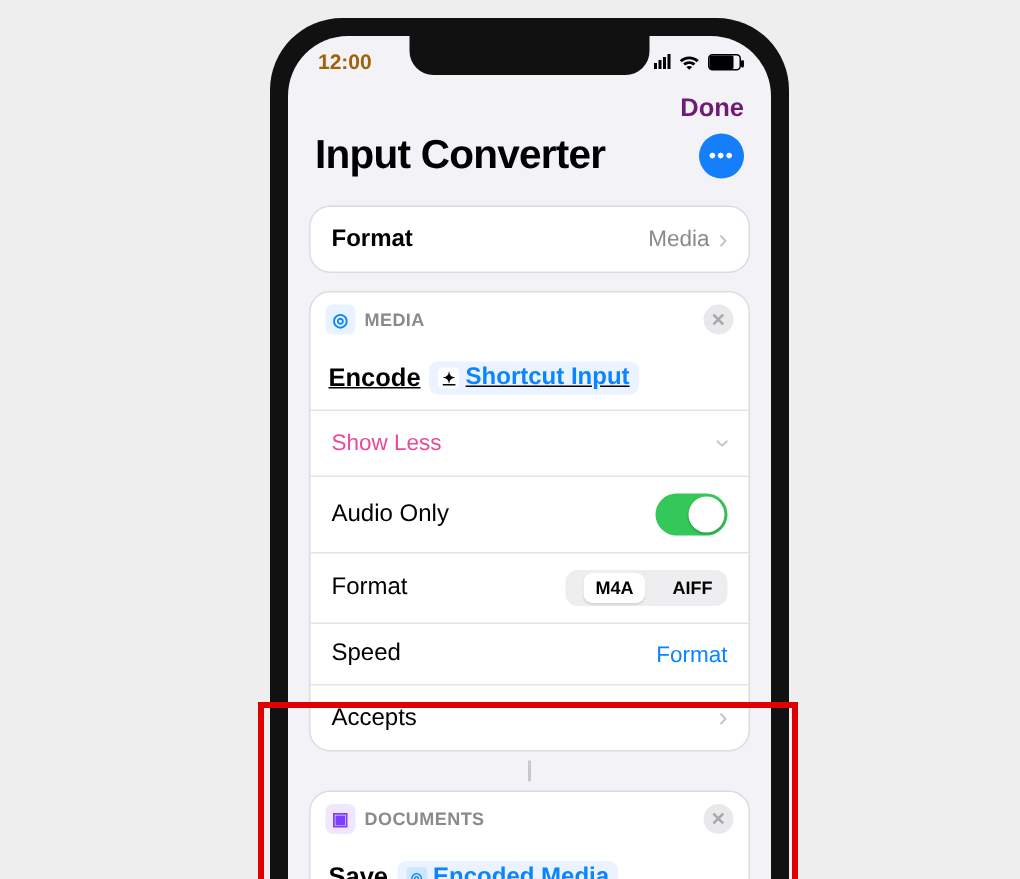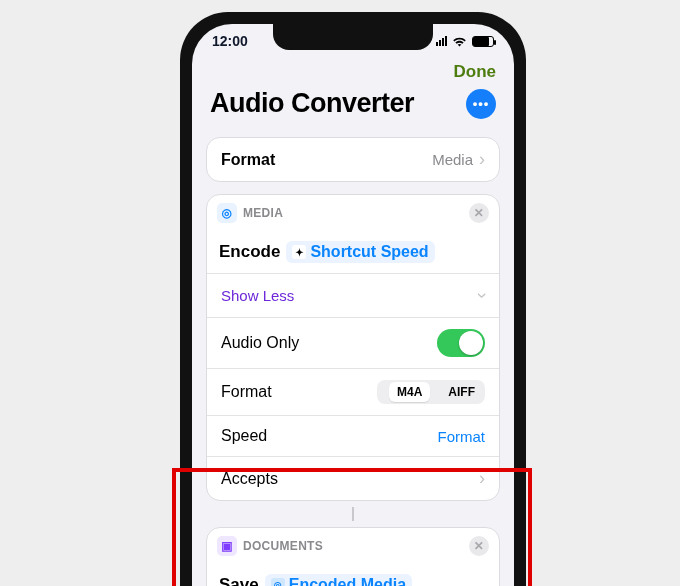--- a/index.html
+++ b/index.html
@@ -44,39 +44,39 @@
   }
   
   .statusbar {
     display: flex;
     justify-content: space-between;
     align-items: center;
     height: 34px;
     padding: 0 20px;
     font-size: 14px;
     font-weight: 600;
-    color: #0f172a;
+    color: #a16207;
   }
   .signal { display:flex; gap:5px; align-items:center; height:14px;}
   .bars { display:flex; align-items:flex-end; gap:1px; }
   .bars span { width:2px; background:#000; display:block; }
   .b1{height:4px}.b2{height:6px}.b3{height:8px}.b4{height:10px}
   .battery {
     width: 22px; height: 11px; border:1px solid #000; border-radius:3px;
     position:relative;
   }
   .battery::after{content:"";position:absolute;right:-3px;top:3px;width:2px;height:5px;background:#000;border-radius:1px;}
   .battery-fill{background:#000;height:100%;width:80%;border-radius:1px;}
 
   
   .header {
     padding: 0 18px 8px;
   }
   .done-row { text-align:right; padding:4px 0 6px; }
-  .done-link { color:#4d7c0f; font-size:17px; font-weight:600; }
+  .done-link { color:#701a75; font-size:17px; font-weight:600; }
   .title-row { display:flex; justify-content:space-between; align-items:center; }
   .title { font-size:27px; font-weight:800; color:#000; letter-spacing:-0.5px;}
   .more-btn {
     width:30px;height:30px;border-radius:15px;background:#147efb;
     display:flex;align-items:center;justify-content:center;color:#fff;font-weight:700;
     letter-spacing:1px;font-size:13px;
   }
 
   
   .content {
@@ -110,34 +110,34 @@
   }
   .appicon.media{background:#e8f3ff;color:#0a84ff;}
   .appicon.docs{background:#efe6ff;color:#7d3cff;}
   .card-head .dismiss {
     margin-left:auto;width:20px;height:20px;border-radius:10px;
     background:#e9e9ec;color:#a8a8ac;display:flex;align-items:center;justify-content:center;
     font-size:12px;font-weight:700;
   }
 
   .action-row{
-    display:flex;align-items:center;gap:6px;padding:10px 12px;font-size:17px;font-weight:600;
+    display:flex;align-items:center;gap:6px;padding:10px 12px;font-size:17px;font-weight:600;text-decoration:underline;
   }
   .token{
     display:inline-flex;align-items:center;gap:4px;
     background:#eaf3ff;border-radius:6px;padding:2px 6px;
     color:#0a84ff;font-weight:600;font-size:16px;
   }
   .token .tok-icon{
     width:14px;height:14px;border-radius:3px;background:#cfe6ff;
     display:inline-flex;align-items:center;justify-content:center;color:#0a84ff;font-size:9px;
   }
   .token .magic{background:#fff;border-radius:3px;color:#000;font-size:10px;display:inline-flex;align-items:center;justify-content:center;width:14px;height:14px;}
 
-  .muted { color:#6d28d9; font-size:15px; }
+  .muted { color:#ec4899; font-size:15px; }
 
   .toggle {
     width:48px;height:28px;border-radius:14px;background:#34c759;position:relative;
   }
   .toggle .knob{
     position:absolute;top:2px;right:2px;width:24px;height:24px;border-radius:12px;background:#fff;
     box-shadow:0 1px 2px rgba(0,0,0,.25);
   }
 
   .segmented {
@@ -190,21 +190,21 @@
             <div class="battery-fill"></div>
           </div>
       </div>
     </div>
 
     <div class="header">
       <div class="done-row">
         <span class="done-link">Done</span>
       </div>
       <div class="title-row">
-        <span class="title">Audio Converter</span>
+        <span class="title">Input Converter</span>
         <div class="more-btn">
             <span>•••</span>
           </div>
       </div>
     </div>
 
     <div class="content">
 
       <div class="card">
         <div class="row" style="border-top:none">
@@ -221,21 +221,21 @@
       <div class="card">
         <div class="card-head">
           <div class="appicon media">◎</div>
           <span>MEDIA</span>
           <div class="dismiss">✕</div>
         </div>
         <div class="action-row">
           <span>Encode</span>
           <span class="token">
             <span class="magic">✦</span>
-            <span>Shortcut Speed</span>
+            <span>Shortcut Input</span>
           </span>
         </div>
         <div class="row">
           <span class="muted">Show Less</span>
           <span class="chevron" style="transform:rotate(90deg);display:inline-block;color:#c4c4c8">›</span>
         </div>
         <div class="row">
           <div class="left">
               <span>Audio Only</span>
             </div>

